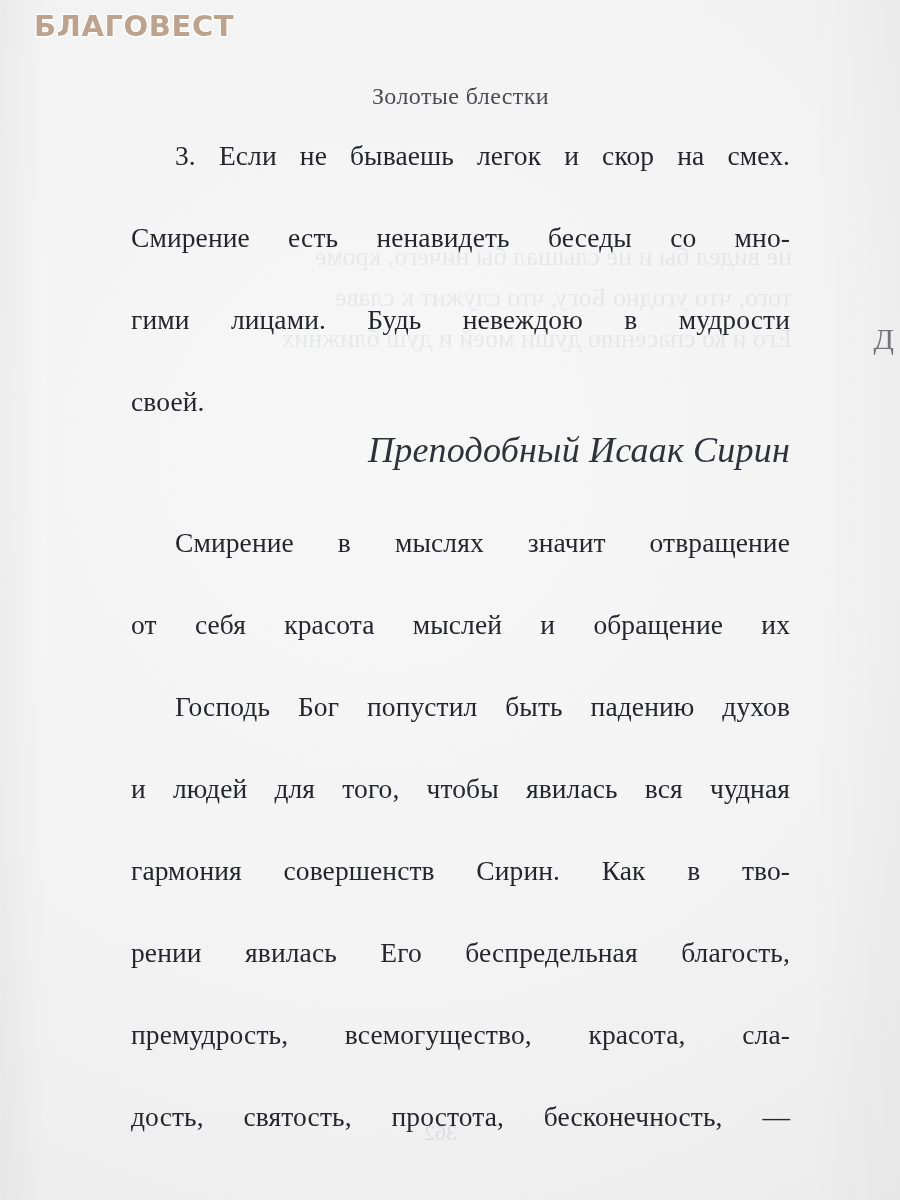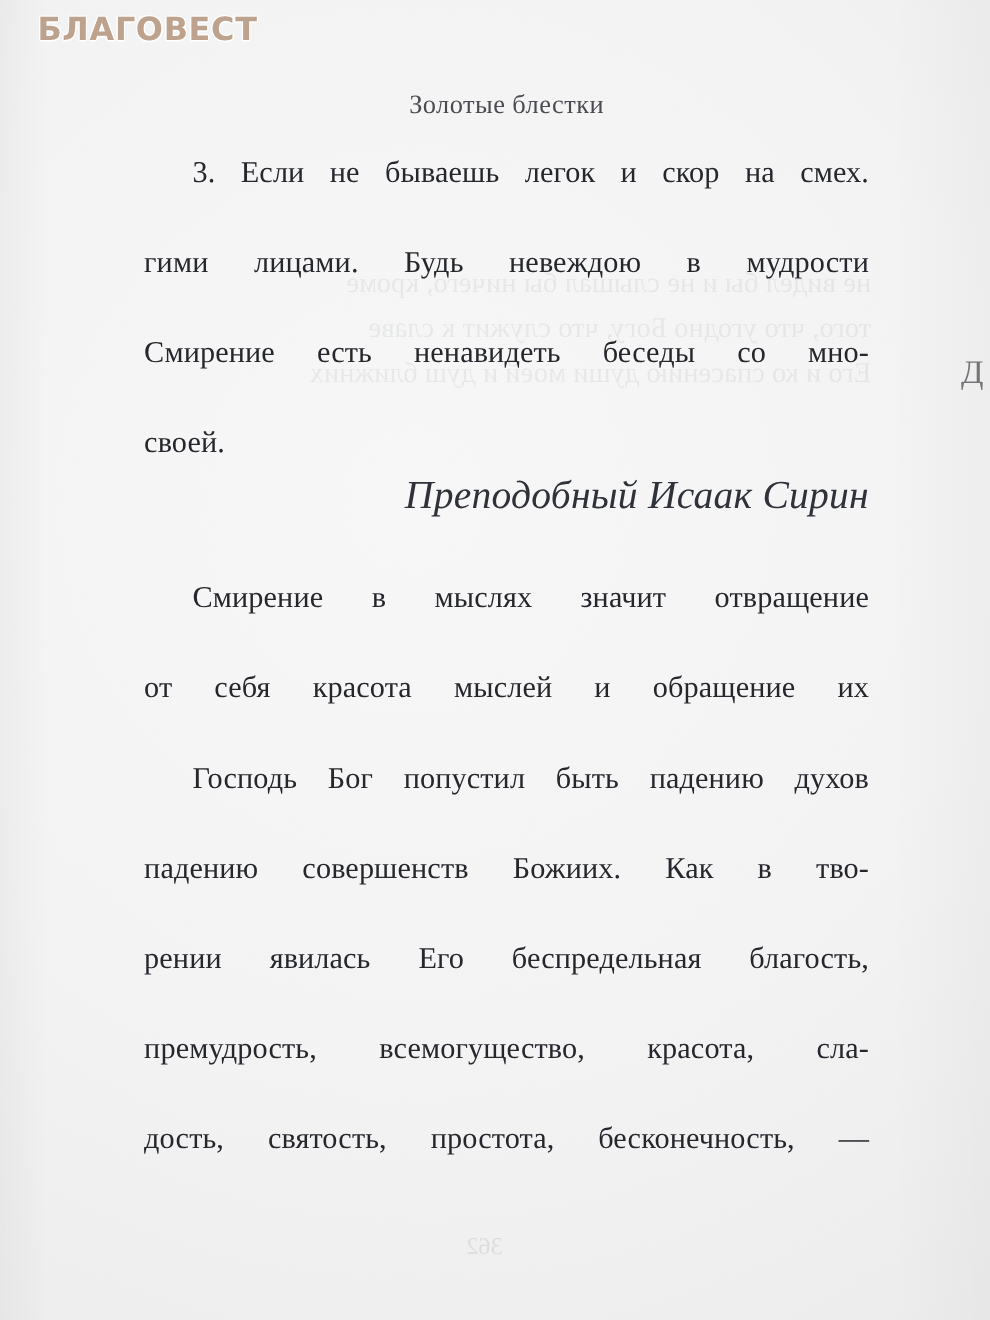--- a/index.html
+++ b/index.html
@@ -195,39 +195,40 @@
   <div class="watermark" style="color: rgb(189, 163, 141);">БЛАГОВЕСТ</div>
 
   <div class="column">
 
     <div class="running-head">Золотые блестки</div>
 
     <div class="body-text">
 
       <p class="para">
           <span class="l-just">3. Если не бываешь легок и скор на смех.</span>
+          <span class="l-just" style="text-indent: 0px;">Смирение есть ненавидеть беседы со мно-</span>
           <span class="l-just" style="text-indent: 0px;">гими лицами. Будь невеждою в мудрости</span>
-          <span class="l-just" style="text-indent: 0px;">Смирение есть ненавидеть беседы со мно-</span>
           <span class="l" style="text-indent: 0px;">своей.</span>
         </p>
 
       <div class="gap-sm"></div>
 
       <p class="attribution">Преподобный Исаак Сирин</p>
 
       <div class="gap-lg"></div>
 
       <p class="para">
           <span class="l-just">Смирение в мыслях значит отвращение</span>
           <span class="l-just" style="text-indent: 0px;">от себя красота мыслей и обращение их</span>
         </p>
 
       <p class="para">
           <span class="l-just">Господь Бог попустил быть падению духов</span>
-          <span class="l-just" style="text-indent: 0px;">падению совершенств Божиих. Как в тво-</span>
+          <span class="l-just" style="text-indent: 0px;">и людей для того, чтобы явилась вся чудная</span>
+          <span class="l-just" style="text-indent: 0px;">гармония совершенств Сирин. Как в тво-</span>
           <span class="l-just" style="text-indent: 0px;">рении явилась Его беспредельная благость,</span>
           <span class="l-just" style="text-indent: 0px;">премудрость, всемогущество, красота, сла-</span>
           <span class="l-just" style="text-indent: 0px;">дость, святость, простота, бесконечность, —</span>
         </p>
 
     </div>
   </div>
 </div>
 
 </body></html>

